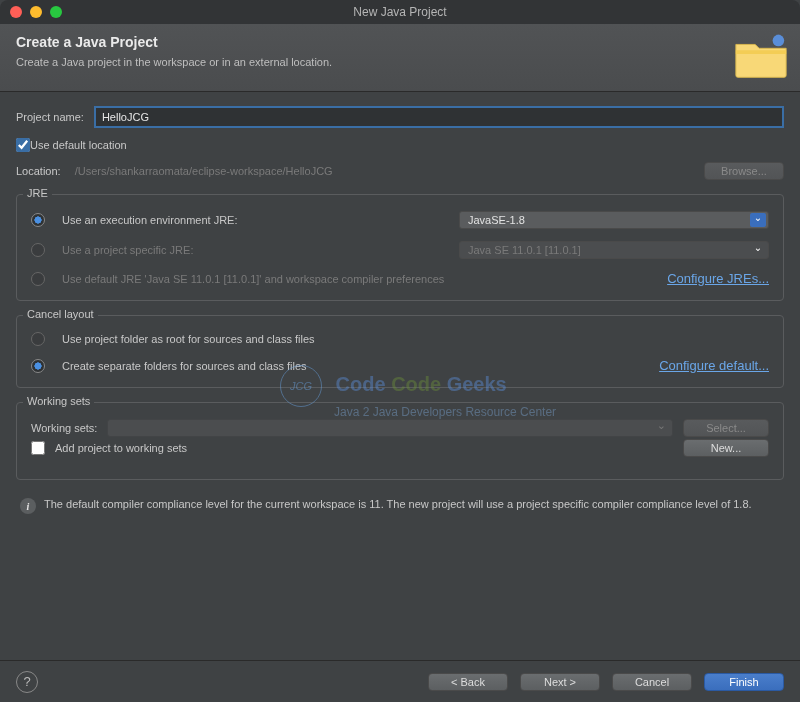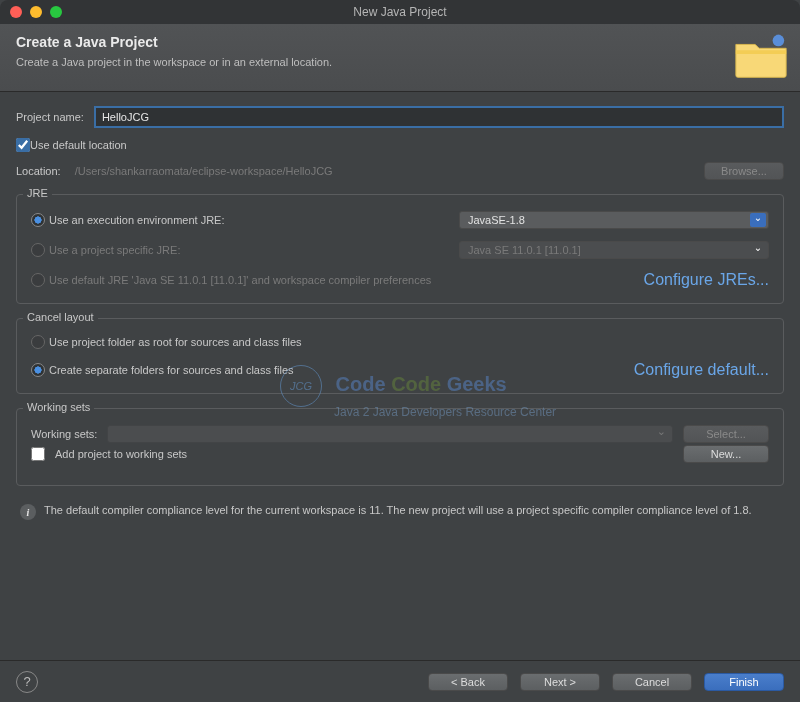--- a/index.html
+++ b/index.html
@@ -68,21 +68,21 @@
     }
     fieldset.group {
       border: 1px solid #5a5c5e; border-radius: 4px;
       padding: 16px 14px 10px; margin: 14px 0 0;
       position: relative;
     }
     fieldset.group > legend {
       position: absolute; top: -8px; left: 6px;
       background: #3f4244; padding: 0 4px; color: #c8c8c8; font-size: 11px;
     }
-    .radio-row { display: flex; align-items: center; gap: 4px; margin-bottom: 12px; }
+    .radio-row { display: flex; align-items: center; gap: 17px; margin-bottom: 12px; }
     .radio { width: 14px; height: 14px; }
     .radio.sel {
       appearance: none; border: 1px solid #888; border-radius: 50%;
       background: radial-gradient(circle at center, #4a90e2 0 40%, #2f3234 45% 100%);
     }
     .radio.unsel {
       appearance: none; border: 1px solid #666; border-radius: 50%;
       background: #3a3c3e;
     }
     .select {
@@ -92,21 +92,21 @@
       font-size: 11px; width: 310px;
       position: relative; display: inline-block;
     }
     .select .chevron {
       position: absolute; right: 2px; top: 1px; bottom: 1px; width: 16px;
       border-radius: 2px; display: flex; align-items: center; justify-content: center;
     }
     .select.active .chevron { background: #3a6ebd; }
     .select .chevron::after { content: "⌄"; color: #fff; font-size: 10px; line-height: 1; position: relative; top: -2px; }
     .select.dis { color: #7a7a7a; background: #4b4d4f; }
-    .link { color: #6aa6e8; margin-left: auto; cursor: pointer; font-size: 16px; }
+    .link { color: #6aa6e8; text-decoration: underline; margin-left: auto; cursor: pointer; font-size: 13px; }
     .spacer { flex: 1; }
     .info-row {
       display: flex; gap: 8px; align-items: flex-start;
       margin: 18px 4px 0; color: #c8c8c8;
     }
     .info-icon {
       width: 16px; height: 16px; border-radius: 50%;
       background: #5b5e60; color: #e6e6e6;
       display: inline-flex; align-items: center; justify-content: center;
       font-family: Georgia, serif; font-style: italic; font-weight: bold;

